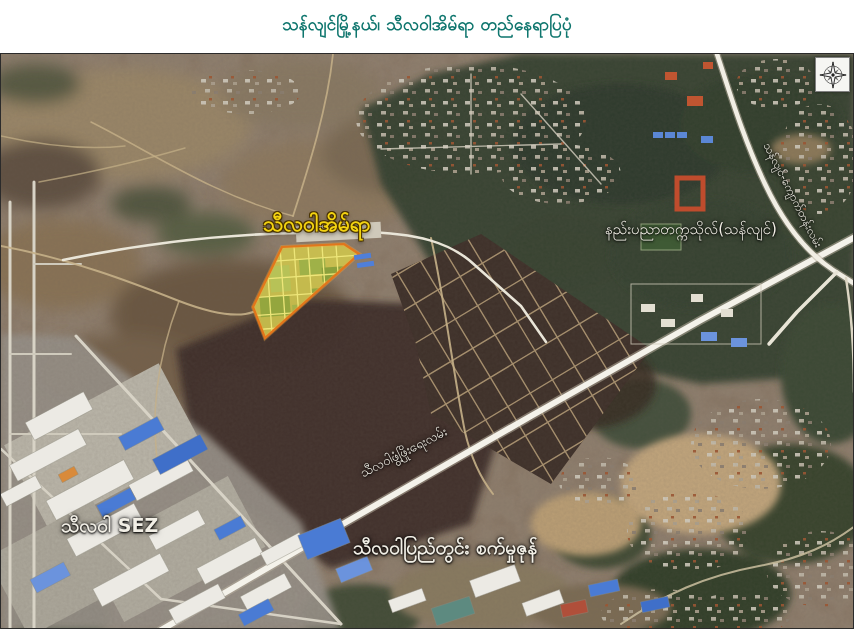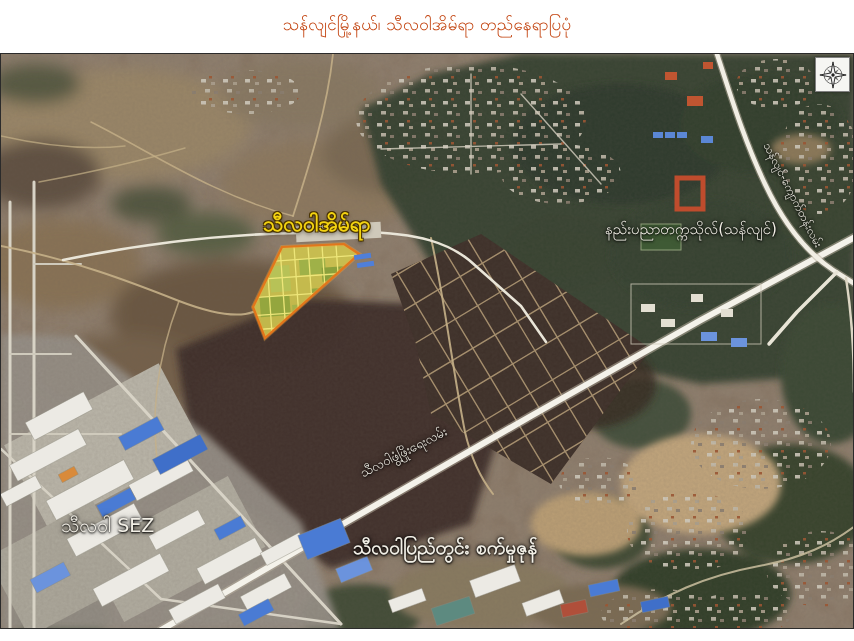--- a/index.html
+++ b/index.html
@@ -1,26 +1,26 @@
 <!DOCTYPE html>
 <html><head>
 <meta charset="utf-8">
 <style>
   html,body{margin:0;padding:0;background:#ffffff;}
   .page{position:relative;width:854px;height:641px;background:#ffffff;font-family:"DejaVu Sans","Liberation Sans",sans-serif;overflow:hidden;}
-  .map-title{position:absolute;top:13px;left:0;width:100%;text-align:center;font-size:17px;font-weight:400;color:#c2410c;letter-spacing:.2px;}
+  .map-title{position:absolute;top:13px;left:0;width:100%;text-align:center;font-size:17px;font-weight:700;color:#0f766e;letter-spacing:.2px;}
   .map{position:absolute;top:53px;left:0;width:854px;height:576px;box-sizing:border-box;border:1px solid #2b2b2b;overflow:hidden;background:#84705c;}
   .map svg.base{position:absolute;left:0;top:0;}
   .lbl{position:absolute;color:#f2efe6;white-space:nowrap;text-shadow:0 0 3px rgba(0,0,0,.95),0 1px 2px rgba(0,0,0,.85),0 0 6px rgba(0,0,0,.6);}
   .lbl-housing{left:262px;top:156px;font-size:21px;font-weight:700;color:#f4d411;
      text-shadow:-1px -1px 0 #4a3400,1px -1px 0 #4a3400,-1px 1px 0 #4a3400,1px 1px 0 #4a3400,0 2px 4px rgba(0,0,0,.7);}
   .lbl-univ{left:604px;top:165px;font-size:15px;}
   .lbl-kyauktan{left:772px;top:86px;font-size:11.5px;transform:rotate(63deg);transform-origin:left top;}
   .lbl-devroad{left:356px;top:412px;font-size:13px;transform:rotate(-27deg);transform-origin:left top;}
-  .lbl-sez{left:60px;top:459px;font-size:19px;font-weight:400;}
+  .lbl-sez{left:60px;top:459px;font-size:19px;font-weight:700;}
   .lbl-industrial{left:352px;top:481px;font-size:19px;font-weight:600;}
   .compass{position:absolute;right:3px;top:3px;width:33px;height:33px;background:#f6f6f3;border:1px solid #808080;box-shadow:0 0 3px rgba(0,0,0,.45);display:flex;align-items:center;justify-content:center;}
 </style>
 </head>
 <body>
 
 <div class="page">
 
   <div class="map-title">သန်လျင်မြို့နယ်၊ သီလဝါအိမ်ရာ တည်နေရာပြပုံ</div>
 

